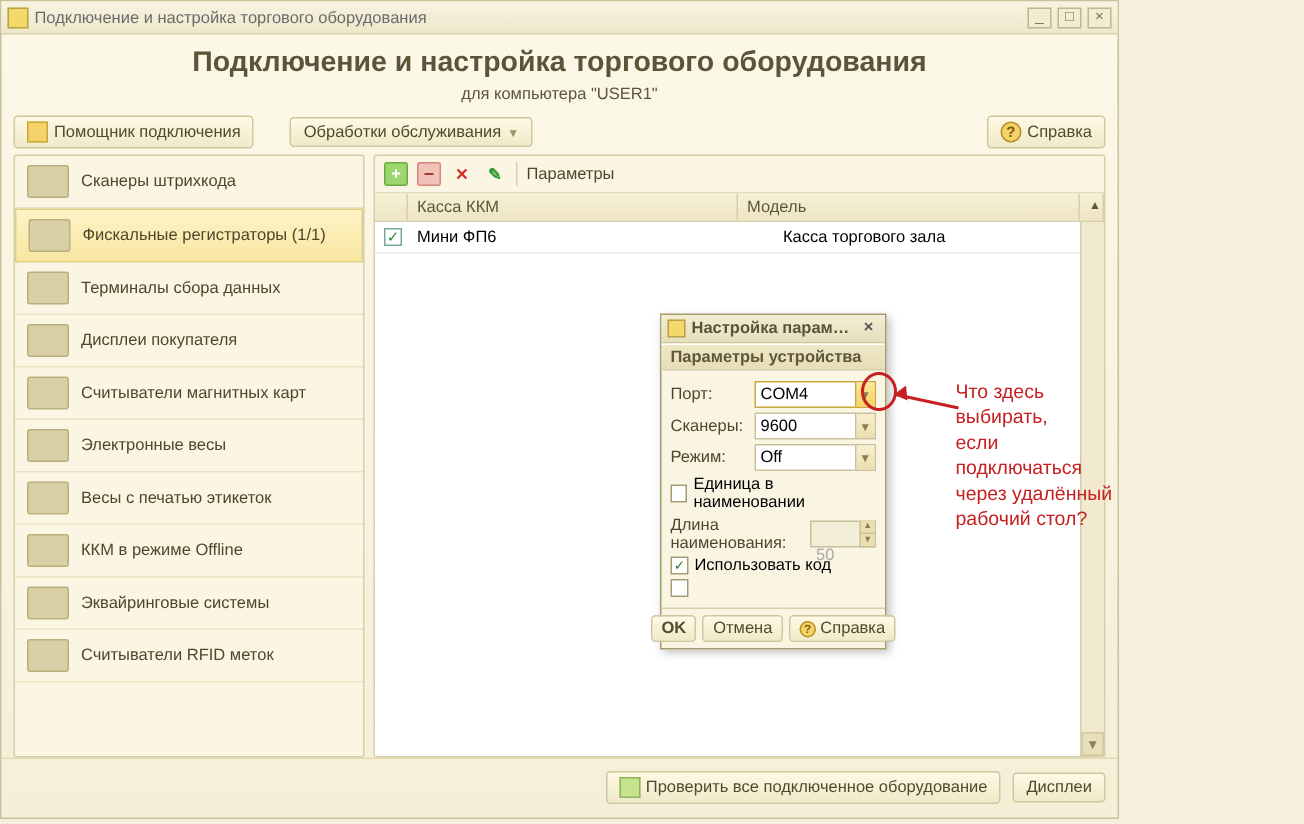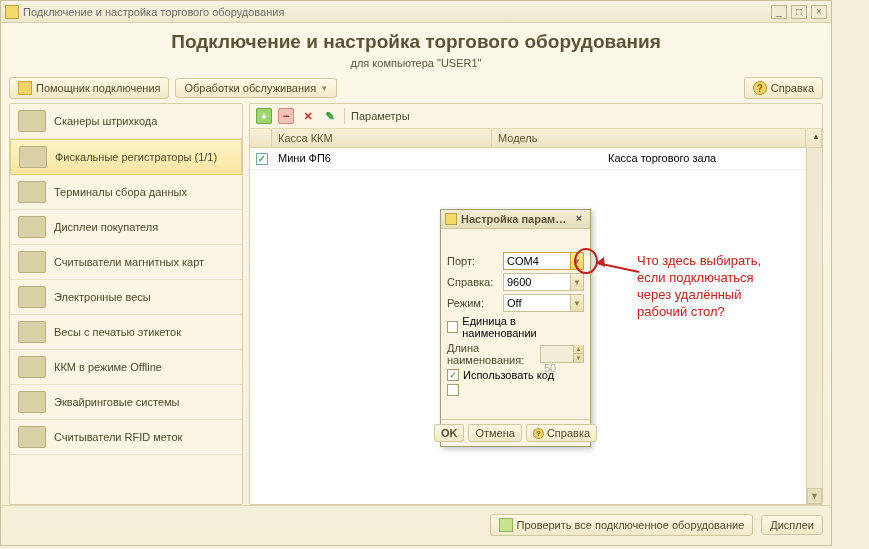--- a/index.html
+++ b/index.html
@@ -7,21 +7,21 @@
     margin: 0;
     font-family: Arial, sans-serif;
     font-size: 11px;
     background: #f5f0dc;
     width: 869px;
     height: 549px;
     overflow: hidden;
     position: relative;
   }
   .window {
-    width: 832px;
+    width: 746px;
     height: 546px;
     background: linear-gradient(#fcf8e8,#f5efd8);
     border: 1px solid #c9c19c;
     position: relative;
   }
   .titlebar {
     height: 22px;
     background: linear-gradient(#f8f4e3,#eee7ca);
     border-bottom: 1px solid #d6cfa9;
     display: flex;
@@ -50,21 +50,21 @@
   .header-main {
     font-size: 19px;
     font-weight: bold;
     color: #5b5438;
   }
   .header-sub { font-size: 11px; color:#5b5438; margin-top:4px; }
   .toolbar-row {
     display:flex;
     align-items:center;
     padding: 4px 8px;
-    gap:6px;
+    gap:24px;
   }
   .btn {
     background: linear-gradient(#fff9e6,#f0e9c8);
     border:1px solid #cfc79e;
     border-radius:3px;
     padding:3px 8px;
     display:inline-flex; align-items:center; gap:4px;
     cursor:pointer;
     color:#4f492e;
   }
@@ -167,21 +167,21 @@
     border-bottom:1px solid #cfc79e;
   }
   .dlg-title .ico{width:12px;height:12px;margin-right:4px;background:#f3d96a;border:1px solid #b9a24d;}
   .dlg-title .t{flex:1;white-space:nowrap;overflow:hidden;text-overflow:ellipsis;}
   .dlg-close{width:14px;height:14px;text-align:center;line-height:12px;cursor:pointer;color:#555;font-weight:bold;}
   .dlg-section{
     background:linear-gradient(#efe8c6,#e6deb8);
     padding:2px 6px;font-weight:bold;color:#5f5938;
     border-bottom:1px solid #d6cfa9;border-top:1px solid #fff;
   }
-  .dlg-body{padding:20px 6px;}
+  .dlg-body{padding:4px 6px;}
   .dlg-row{display:flex;align-items:center;margin:3px 0;gap:4px;}
   .dlg-label{width:52px;color:#4d472c;}
   .dlg-label.long{width:auto;flex:1;}
   .dlg-input{
     flex:1;height:18px;display:flex;align-items:center;
     background:#fff;border:1px solid #c9c19c;
   }
   .dlg-input.highlight{border:1px solid #c9a738;}
   .dlg-input input{border:none;outline:none;width:100%;font-size:11px;padding:0 3px;background:transparent;}
   .dlg-input .dd{
@@ -339,30 +339,31 @@
       <span>Дисплеи</span>
     </div>
   </div>
 
   <div class="dialog">
     <div class="dlg-title">
       <div class="ico"></div>
       <div class="t">Настройка парамет...</div>
       <div class="dlg-close">×</div>
     </div>
+    <div class="dlg-section">Параметры устройства</div>
     <div class="dlg-body">
       <div class="dlg-row">
         <div class="dlg-label">Порт:</div>
         <div class="dlg-input highlight">
           <input value="COM4" style="">
           <div class="dd">▼</div>
         </div>
       </div>
       <div class="dlg-row">
-        <div class="dlg-label">Справка:</div>
+        <div class="dlg-label">Сканеры:</div>
         <div class="dlg-input">
           <input value="9600" style="">
           <div class="dd">▼</div>
         </div>
       </div>
       <div class="dlg-row">
         <div class="dlg-label">Режим:</div>
         <div class="dlg-input">
           <input value="Off" style="">
           <div class="dd">▼</div>

